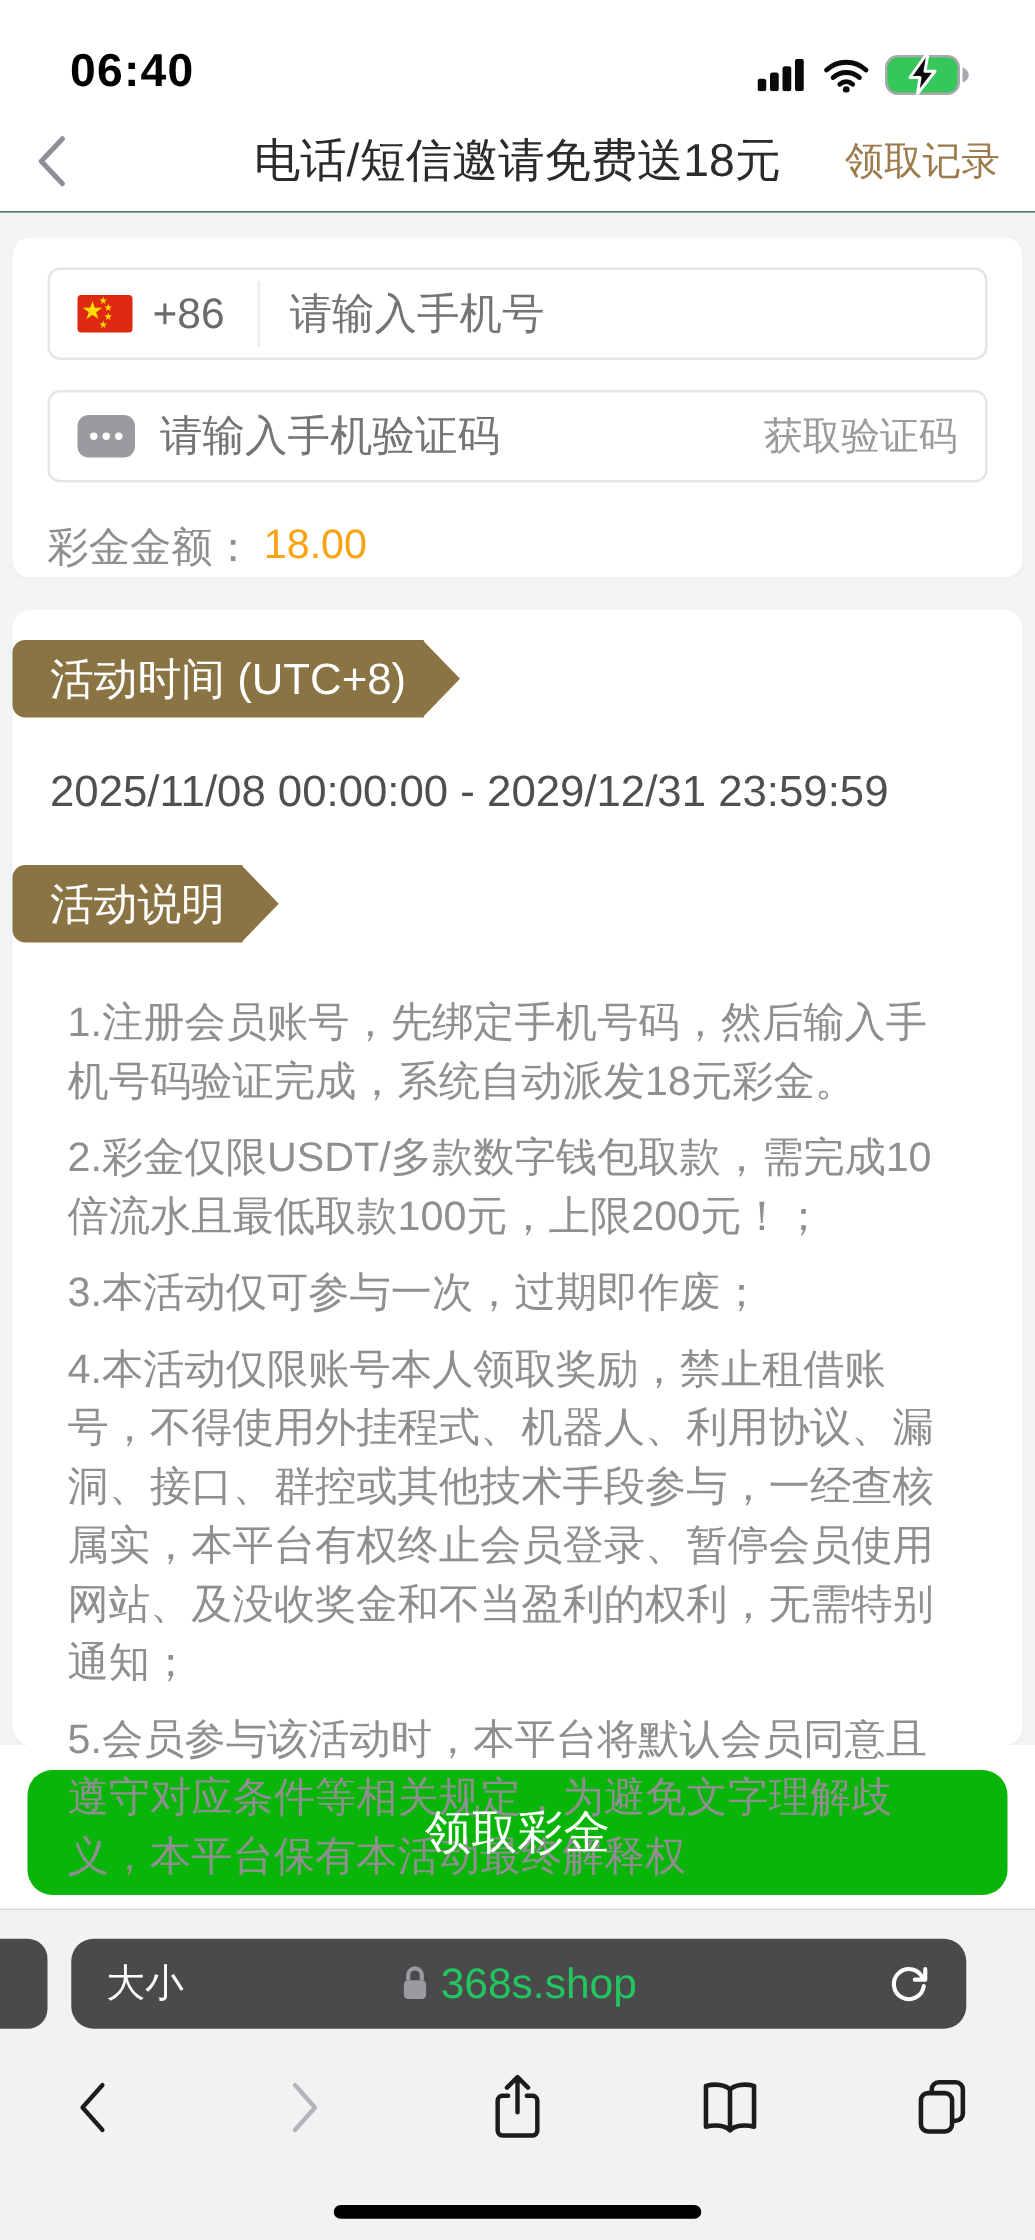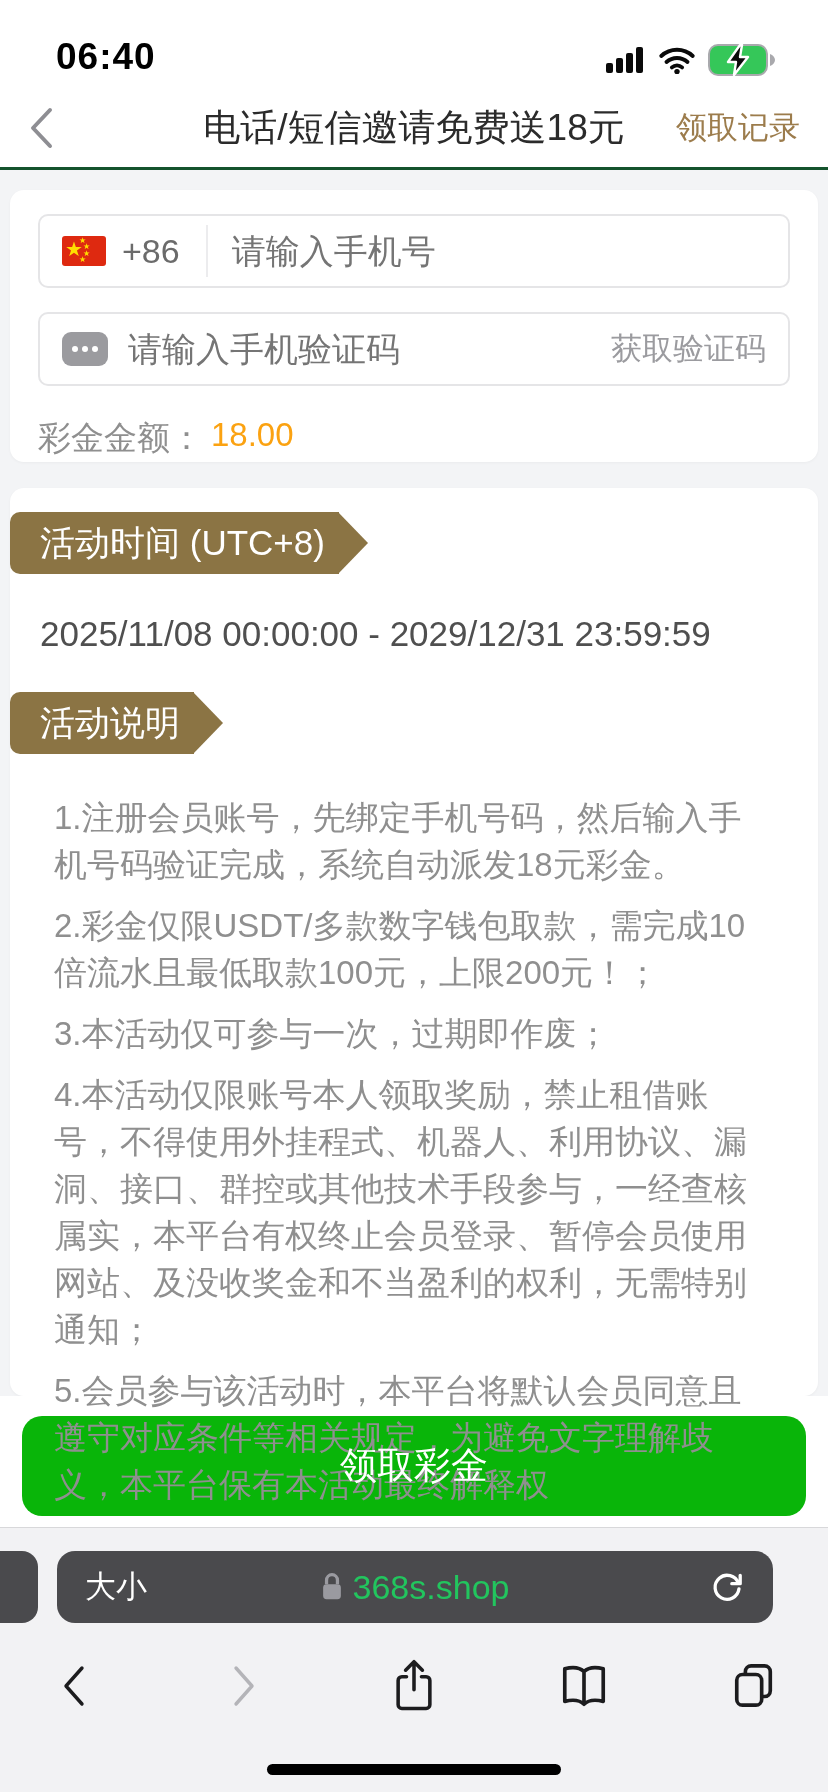--- a/index.html
+++ b/index.html
@@ -7,21 +7,21 @@
   body {
     font-family:"Liberation Sans","DejaVu Sans",sans-serif;
     background:#f3f4f6; color:#333; overflow:hidden; position:relative;
   }
   
   .statusbar { height:88px; background:#fff; display:flex; align-items:flex-end;
     justify-content:space-between; padding:0 52px 10px 56px; }
   .sb-time { font-size:37px; font-weight:700; color:#000; letter-spacing:1px; }
   .sb-icons { display:flex; align-items:center; gap:12px; padding-bottom:2px; }
   
-  .nav { height:82px; background:#fff; border-bottom:3px solid #14532d;
+  .nav { height:82px; background:#fff; border-bottom:1px solid #14532d;
     display:flex; align-items:center; position:relative; padding:0 28px; }
   .nav-back { width:44px; height:44px; display:flex; align-items:center; }
   .nav-title { position:absolute; left:0; right:0; text-align:center;
     font-size:37px; color:#2b2b2b; font-weight:500; pointer-events:none; }
   .nav-records { margin-left:auto; font-size:31px; color:#9c7c4c; z-index:2; }
   
   .gap20 { height:20px; } .gap26 { height:26px; }
   .card { background:#fff; border-radius:14px; margin:0 10px;
     box-shadow:0 1px 3px rgba(0,0,0,.04); }
   .card.form { height:272px; padding:24px 28px 0; }

